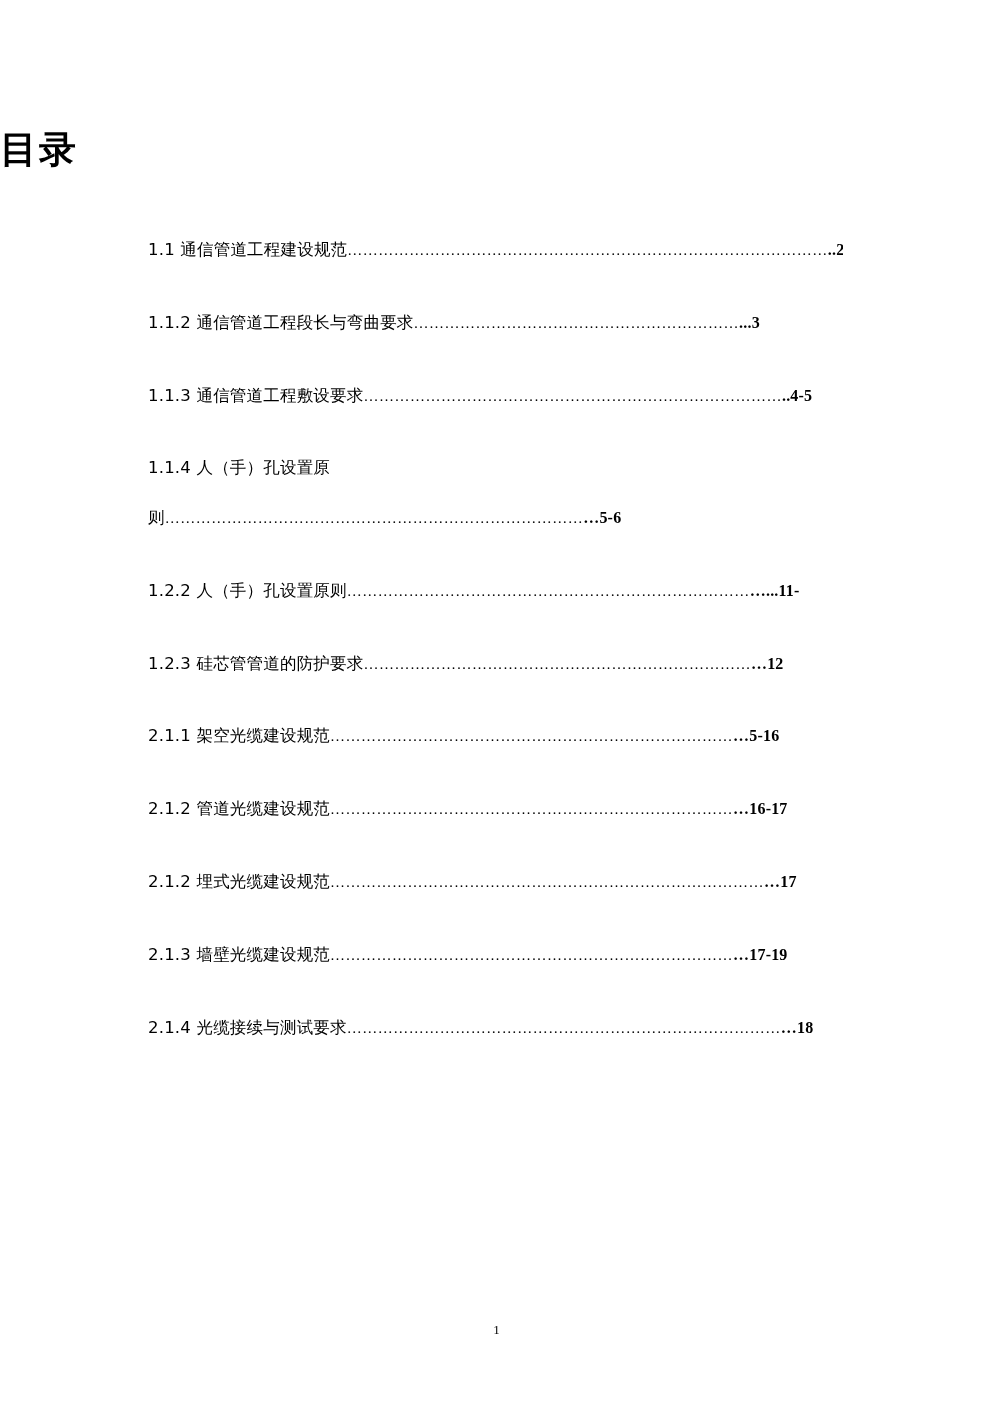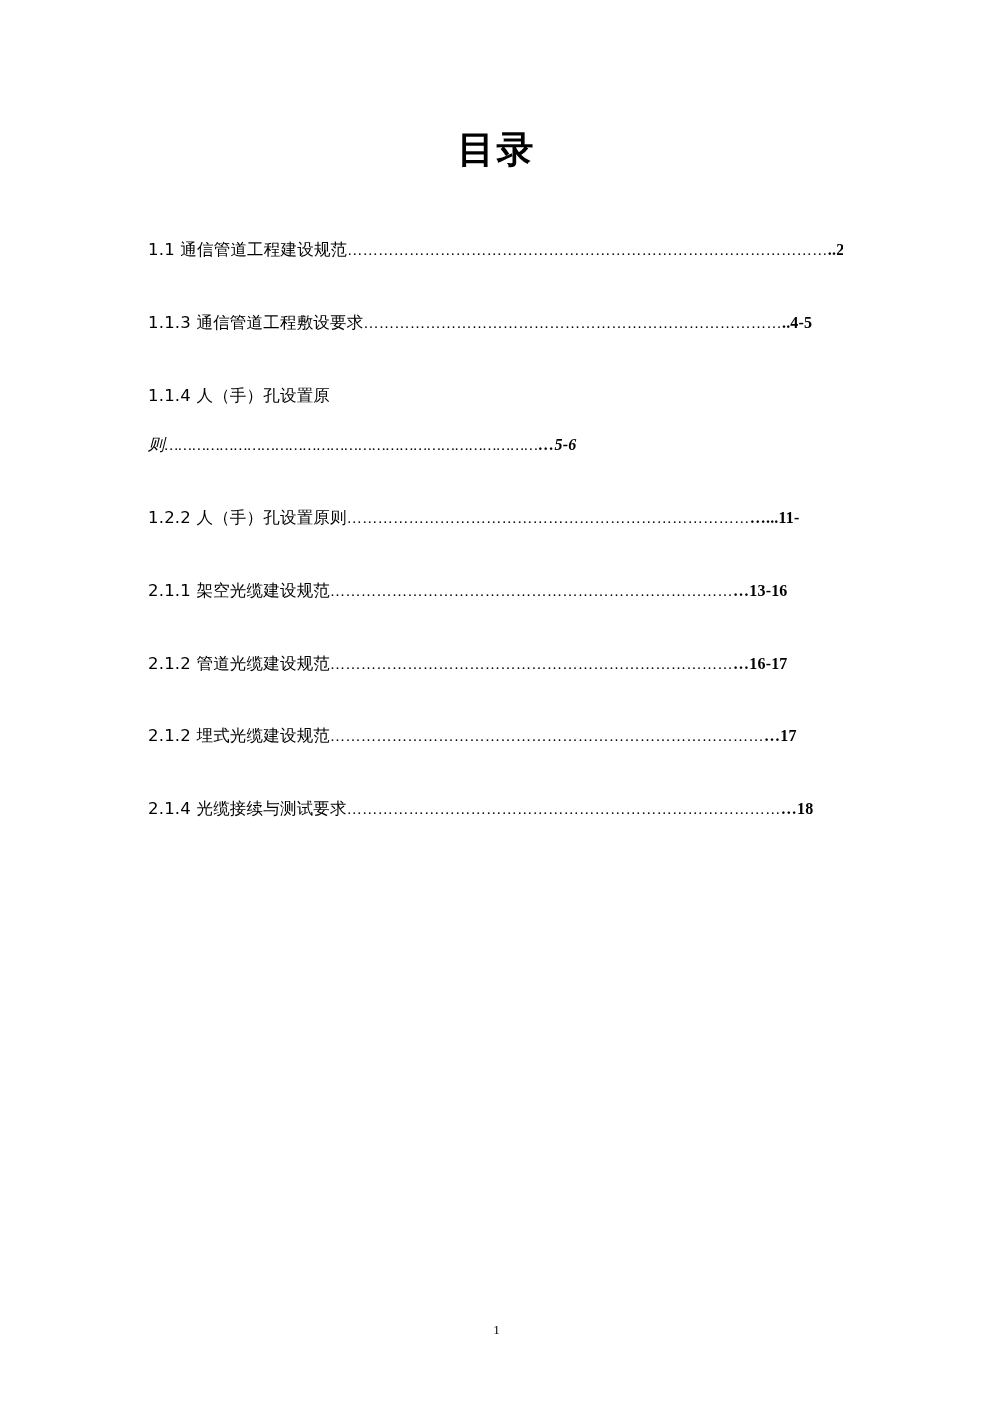--- a/index.html
+++ b/index.html
@@ -12,21 +12,21 @@
     width: 993px;
     height: 1404px;
     margin: 0 auto;
     background: #ffffff;
     font-family: "DejaVu Sans", "Liberation Sans", sans-serif;
     color: #000000;
     box-sizing: border-box;
     overflow: hidden;
   }
   .doc-title {
-    text-align: center;
+    text-align: left;
     font-size: 37px;
     font-weight: bold;
     letter-spacing: 2px;
     margin: 0;
     padding-top: 125px;
     font-family: "DejaVu Sans", "Liberation Sans", sans-serif;
   }
   .toc {
     margin-top: 62px;
     padding-left: 148px;
@@ -53,21 +53,20 @@
     font-family: "Liberation Serif", "DejaVu Serif", serif;
     font-size: 16px;
     font-weight: bold;
   }
   .toc-entry.two-line {
     margin-bottom: 26px;
   }
   .toc-line2 {
     font-size: 16.5px;
     margin-top: 24px;
-    font-style: italic;
   }
   .page-number {
     position: absolute;
     bottom: 66px;
     left: 0;
     right: 0;
     text-align: center;
     font-family: "Liberation Serif", "DejaVu Serif", serif;
     font-size: 13px;
   }
@@ -79,50 +78,59 @@
 
   <h1 class="doc-title">目录</h1>
 
   <div class="toc">
 
     <div class="toc-entry">
       <span class="toc-label">1.1 通信管道工程建设规范</span><span class="toc-dots">…………………………………………………………………………………</span><span class="toc-page">..2</span>
     </div>
 
 
+    <div class="toc-entry">
+      <span class="toc-label">1.1.2 通信管道工程段长与弯曲要求</span><span class="toc-dots">………………………………………………………</span><span class="toc-page">...3</span>
+    </div>
 
     <div class="toc-entry">
       <span class="toc-label">1.1.3 通信管道工程敷设要求</span><span class="toc-dots">………………………………………………………………………</span><span class="toc-page">..4-5</span>
     </div>
 
     <div class="toc-entry two-line">
       <div><span class="toc-label">1.1.4 人（手）孔设置原</span></div>
       <div class="toc-line2"><span class="toc-label">则</span><span class="toc-dots">………………………………………………………………………</span><span class="toc-page">…5-6</span></div>
     </div>
 
 
 
     <div class="toc-entry two-line">
       <div><span class="toc-label">1.2.2 人（手）孔设置原则</span><span class="toc-dots">……………………………………………………………………</span><span class="toc-page">…...11-</span></div>
     </div>
 
+    <div class="toc-entry">
+      <span class="toc-label">1.2.3 硅芯管管道的防护要求</span><span class="toc-dots">…………………………………………………………………</span><span class="toc-page">…12</span>
+    </div>
 
 
     <div class="toc-entry">
-      <span class="toc-label">2.1.1 架空光缆建设规范</span><span class="toc-dots">……………………………………………………………………</span><span class="toc-page">…13-16</span>
+      <span class="toc-label">2.1.1 架空光缆建设规范</span><span class="toc-dots">……………………………………………………………………</span><span class="toc-page">…5-16</span>
     </div>
 
     <div class="toc-entry">
       <span class="toc-label">2.1.2 管道光缆建设规范</span><span class="toc-dots">……………………………………………………………………</span><span class="toc-page">…16-17</span>
     </div>
 
     <div class="toc-entry">
       <span class="toc-label">2.1.2 埋式光缆建设规范</span><span class="toc-dots">…………………………………………………………………………</span><span class="toc-page">…17</span>
     </div>
 
+    <div class="toc-entry">
+      <span class="toc-label">2.1.3 墙壁光缆建设规范</span><span class="toc-dots">……………………………………………………………………</span><span class="toc-page">…17-19</span>
+    </div>
 
     <div class="toc-entry">
       <span class="toc-label">2.1.4 光缆接续与测试要求</span><span class="toc-dots">…………………………………………………………………………</span><span class="toc-page">…18</span>
     </div>
 
 
   </div>
 
   <div class="page-number">1</div>
 

